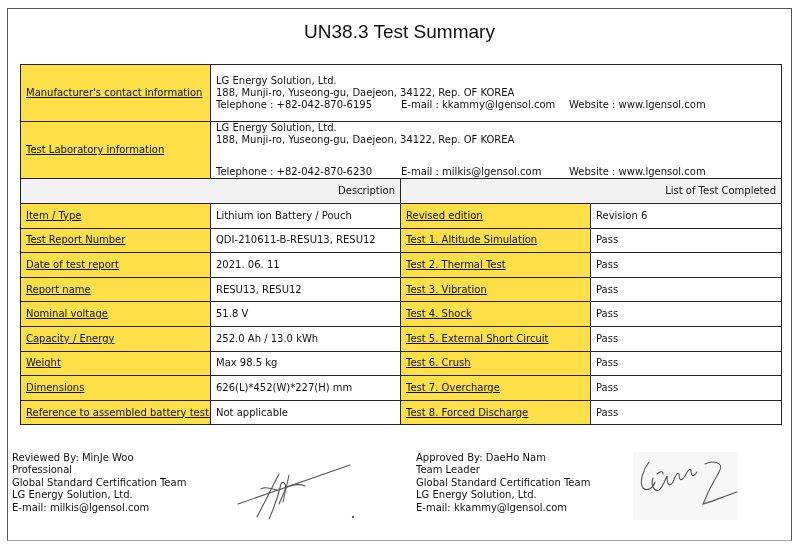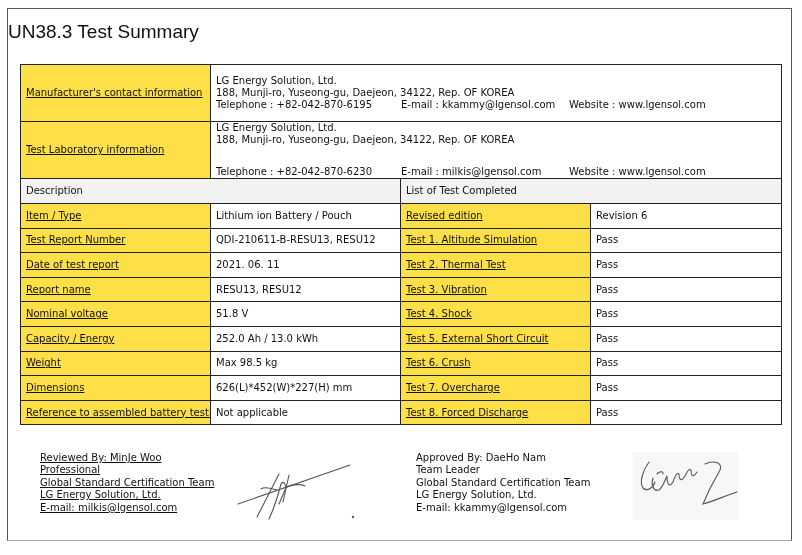--- a/index.html
+++ b/index.html
@@ -15,21 +15,21 @@
       left: 7px; top: 8px;
       width: 785px; height: 533px;
       border: 1.5px solid #555;
       border-bottom-color: #aaa;
       box-sizing: border-box;
       background: #fff;
     }
     .title {
       position: absolute;
       left: 0; right: 0; top: 12px;
-      text-align: left;
+      text-align: center;
       font-family: "Liberation Sans", sans-serif;
       font-size: 19px;
       color: #111;
     }
     table.summary {
       position: absolute;
       left: 20px; top: 64px;
       width: 761px;
       border-collapse: collapse;
       table-layout: fixed;
@@ -38,21 +38,21 @@
     table.summary td {
       border: 1.2px solid #222;
       padding: 0 5px;
       vertical-align: middle;
       line-height: 12px;
       overflow: hidden;
       white-space: nowrap;
     }
     td.label { background: #fde047; text-decoration: underline; }
     td.value { background: #ffffff; }
-    td.head { background: #f2f2f2; text-align: left; }
+    td.head { background: #f2f2f2; text-align: right; }
     tr.contact td { height: 56px; }
     tr.contact-lab td { height: 56px; }
     tr.section td { height: 24px; }
     tr.row td { height: 23.6px; }
     .contact-line { display: block; white-space: nowrap; }
     .contact-line .seg { display: inline-block; }
     .seg-tel { width: 185px; }
     .seg-email { width: 168px; }
     td.wrap { white-space: normal; line-height: 11px; }
     .sig-block {
@@ -158,21 +158,21 @@
   </tr>
   <tr class="row">
     <td class="label wrap">Reference to assembled battery testing requirements</td>
     <td class="value">Not applicable</td>
     <td class="label">Test 8. Forced Discharge</td>
     <td class="value">Pass</td>
   </tr>
 </tbody>
   </table>
 
-<div class="sig-block" style="left:40px;text-decoration:underline;">
+<div class="sig-block" style="left:12px;">
   <div>Reviewed By: MinJe Woo</div>
   <div>Professional</div>
   <div>Global Standard Certification Team</div>
   <div>LG Energy Solution, Ltd.</div>
   <div>E-mail: milkis@lgensol.com</div>
 </div>
 
 <svg class="sig-image" style="left:235px; top:462px;" width="120" height="60" viewBox="0 0 120 60">
   <g fill="none" stroke="#555" stroke-width="1.1" stroke-linecap="round">
     <path d="M3 42 L115 3"></path>

